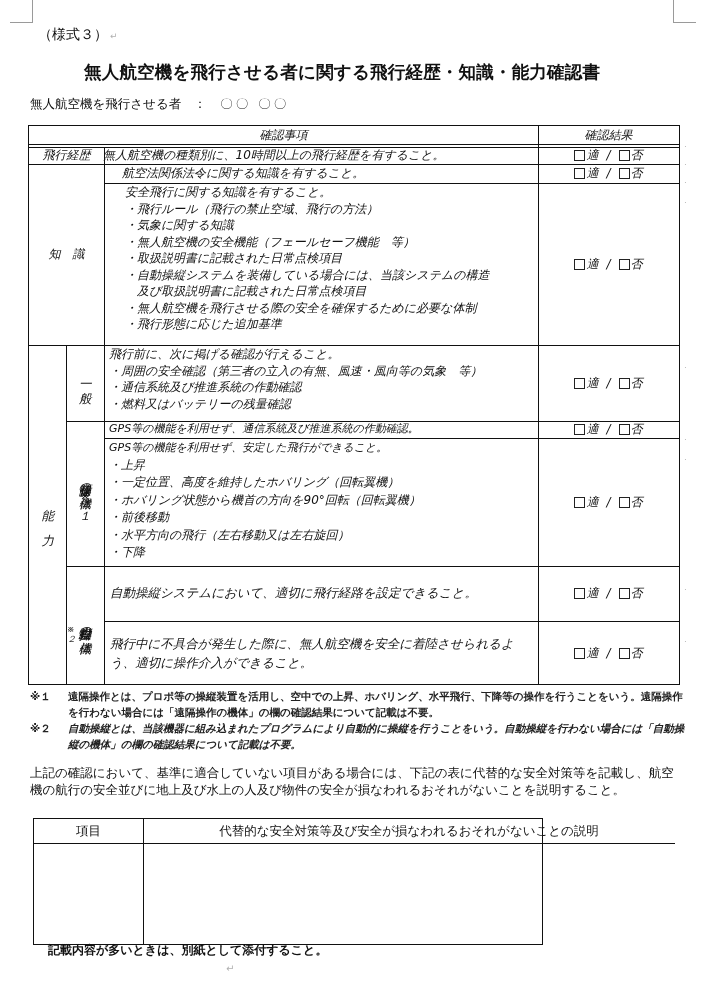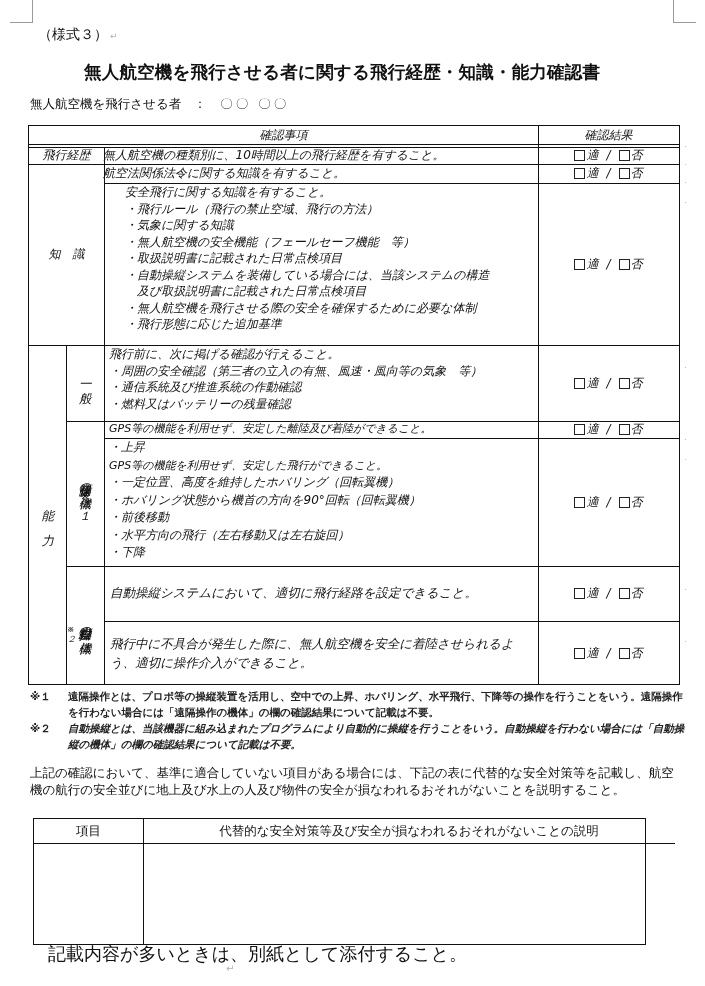--- a/index.html
+++ b/index.html
@@ -31,22 +31,22 @@
   .list { padding-left: 5px; }
   .list div { white-space: nowrap; }
   .vert { writing-mode: vertical-rl; text-orientation: upright; font-size: 12.5px; letter-spacing: 0px; }
   .ret { position: absolute; left: 684px; color: #b8b8b8; font-size: 9px; }
 
   .footnotes { position: absolute; left: 30px; top: 688px; font-size: 10.5px; line-height: 16px; font-weight: bold; color: #222; }
   .fn { display: flex; }
   .fn .k { width: 38px; flex: none; }
   .para { position: absolute; left: 30px; top: 764px; width: 650px; font-size: 12.5px; line-height: 17px; }
 
-  .t2 { position: absolute; left: 33px; top: 818px; width: 613px; height: 127px; border: 1.5px solid #111; box-sizing: border-box; }
-  .note { position: absolute; left: 48px; top: 942px; font-size: 18px; }
+  .t2 { position: absolute; left: 33px; top: 818px; width: 510px; height: 127px; border: 1.5px solid #111; box-sizing: border-box; }
+  .note { position: absolute; left: 48px; top: 942px; font-size: 12px; font-weight: bold; }
   .endmark { position: absolute; left: 226px; top: 963px; color: #b0b0b0; font-size: 10px; }
 </style>
 </head>
 <body>
 
 <div class="corner tl"></div>
 <div class="corner tr"></div>
 
 <div class="abs form-no"><span>（様式３）</span><span class="mark">↵</span></div>
 <div class="abs doc-title"><span>無人航空機を飛行させる者に関する飛行経歴・知識・能力確認書</span></div>
@@ -71,21 +71,21 @@
   <div class="cell res" style="left:509px;top:21px;width:141px;height:17px;">
     <span class="chk"></span>
       <span>適</span>
       <span class="slash">/</span>
       <span class="chk"></span>
       <span>否</span>
   </div>
   <div class="hline" style="left:0;top:38px;width:650px;"></div>
 
   <div class="cell center" style="left:0;top:38px;width:75px;height:181px;">知　識</div>
-  <div class="cell vcenter" style="left:65px;top:38px;width:434px;height:19px;padding-left:9px;">航空法関係法令に関する知識を有すること。</div>
+  <div class="cell vcenter" style="left:75px;top:38px;width:434px;height:19px;padding-left:18px;">航空法関係法令に関する知識を有すること。</div>
   <div class="cell res" style="left:509px;top:38px;width:141px;height:19px;">
     <span class="chk"></span>
       <span>適</span>
       <span class="slash">/</span>
       <span class="chk"></span>
       <span>否</span>
   </div>
   <div class="hline" style="left:75px;top:57px;width:575px;"></div>
 
   <div class="cell" style="left:75px;top:58px;width:434px;height:161px;padding-left:21px;">
@@ -128,33 +128,33 @@
       <span>適</span>
       <span class="slash">/</span>
       <span class="chk"></span>
       <span>否</span>
   </div>
   <div class="hline" style="left:37px;top:295px;width:613px;"></div>
 
   <div class="cell center" style="left:37px;top:297px;width:38px;height:143px;">
     <span class="vert" style="font-size:12px;line-height:14px;">遠隔操作の機体※１</span>
   </div>
-  <div class="cell vcenter" style="left:75px;top:295px;width:434px;height:17px;padding-left:5px;font-size:11px;">GPS等の機能を利用せず、安定した離陸及び着陸ができること。</div>
+  <div class="cell vcenter" style="left:75px;top:295px;width:434px;height:17px;padding-left:5px;font-size:11px;">GPS等の機能を利用せず、通信系統及び推進系統の作動確認。</div>
   <div class="cell res" style="left:509px;top:295px;width:141px;height:17px;">
     <span class="chk"></span>
       <span>適</span>
       <span class="slash">/</span>
       <span class="chk"></span>
       <span>否</span>
   </div>
   <div class="hline" style="left:75px;top:312px;width:575px;"></div>
 
   <div class="cell" style="left:75px;top:313px;width:434px;height:127px;padding-left:5px;line-height:17.5px;">
+    <div style="font-size:11px;">GPS等の機能を利用せず、安定した飛行ができること。</div>
     <div>・上昇</div>
-    <div style="font-size:11px;">GPS等の機能を利用せず、安定した飛行ができること。</div>
     <div>・一定位置、高度を維持したホバリング（回転翼機）</div>
     <div>・ホバリング状態から機首の方向を90°回転（回転翼機）</div>
     <div>・前後移動</div>
     <div>・水平方向の飛行（左右移動又は左右旋回）</div>
     <div>・下降</div>
   </div>
   <div class="cell res" style="left:509px;top:312px;width:141px;height:128px;">
     <span class="chk"></span>
       <span>適</span>
       <span class="slash">/</span>

